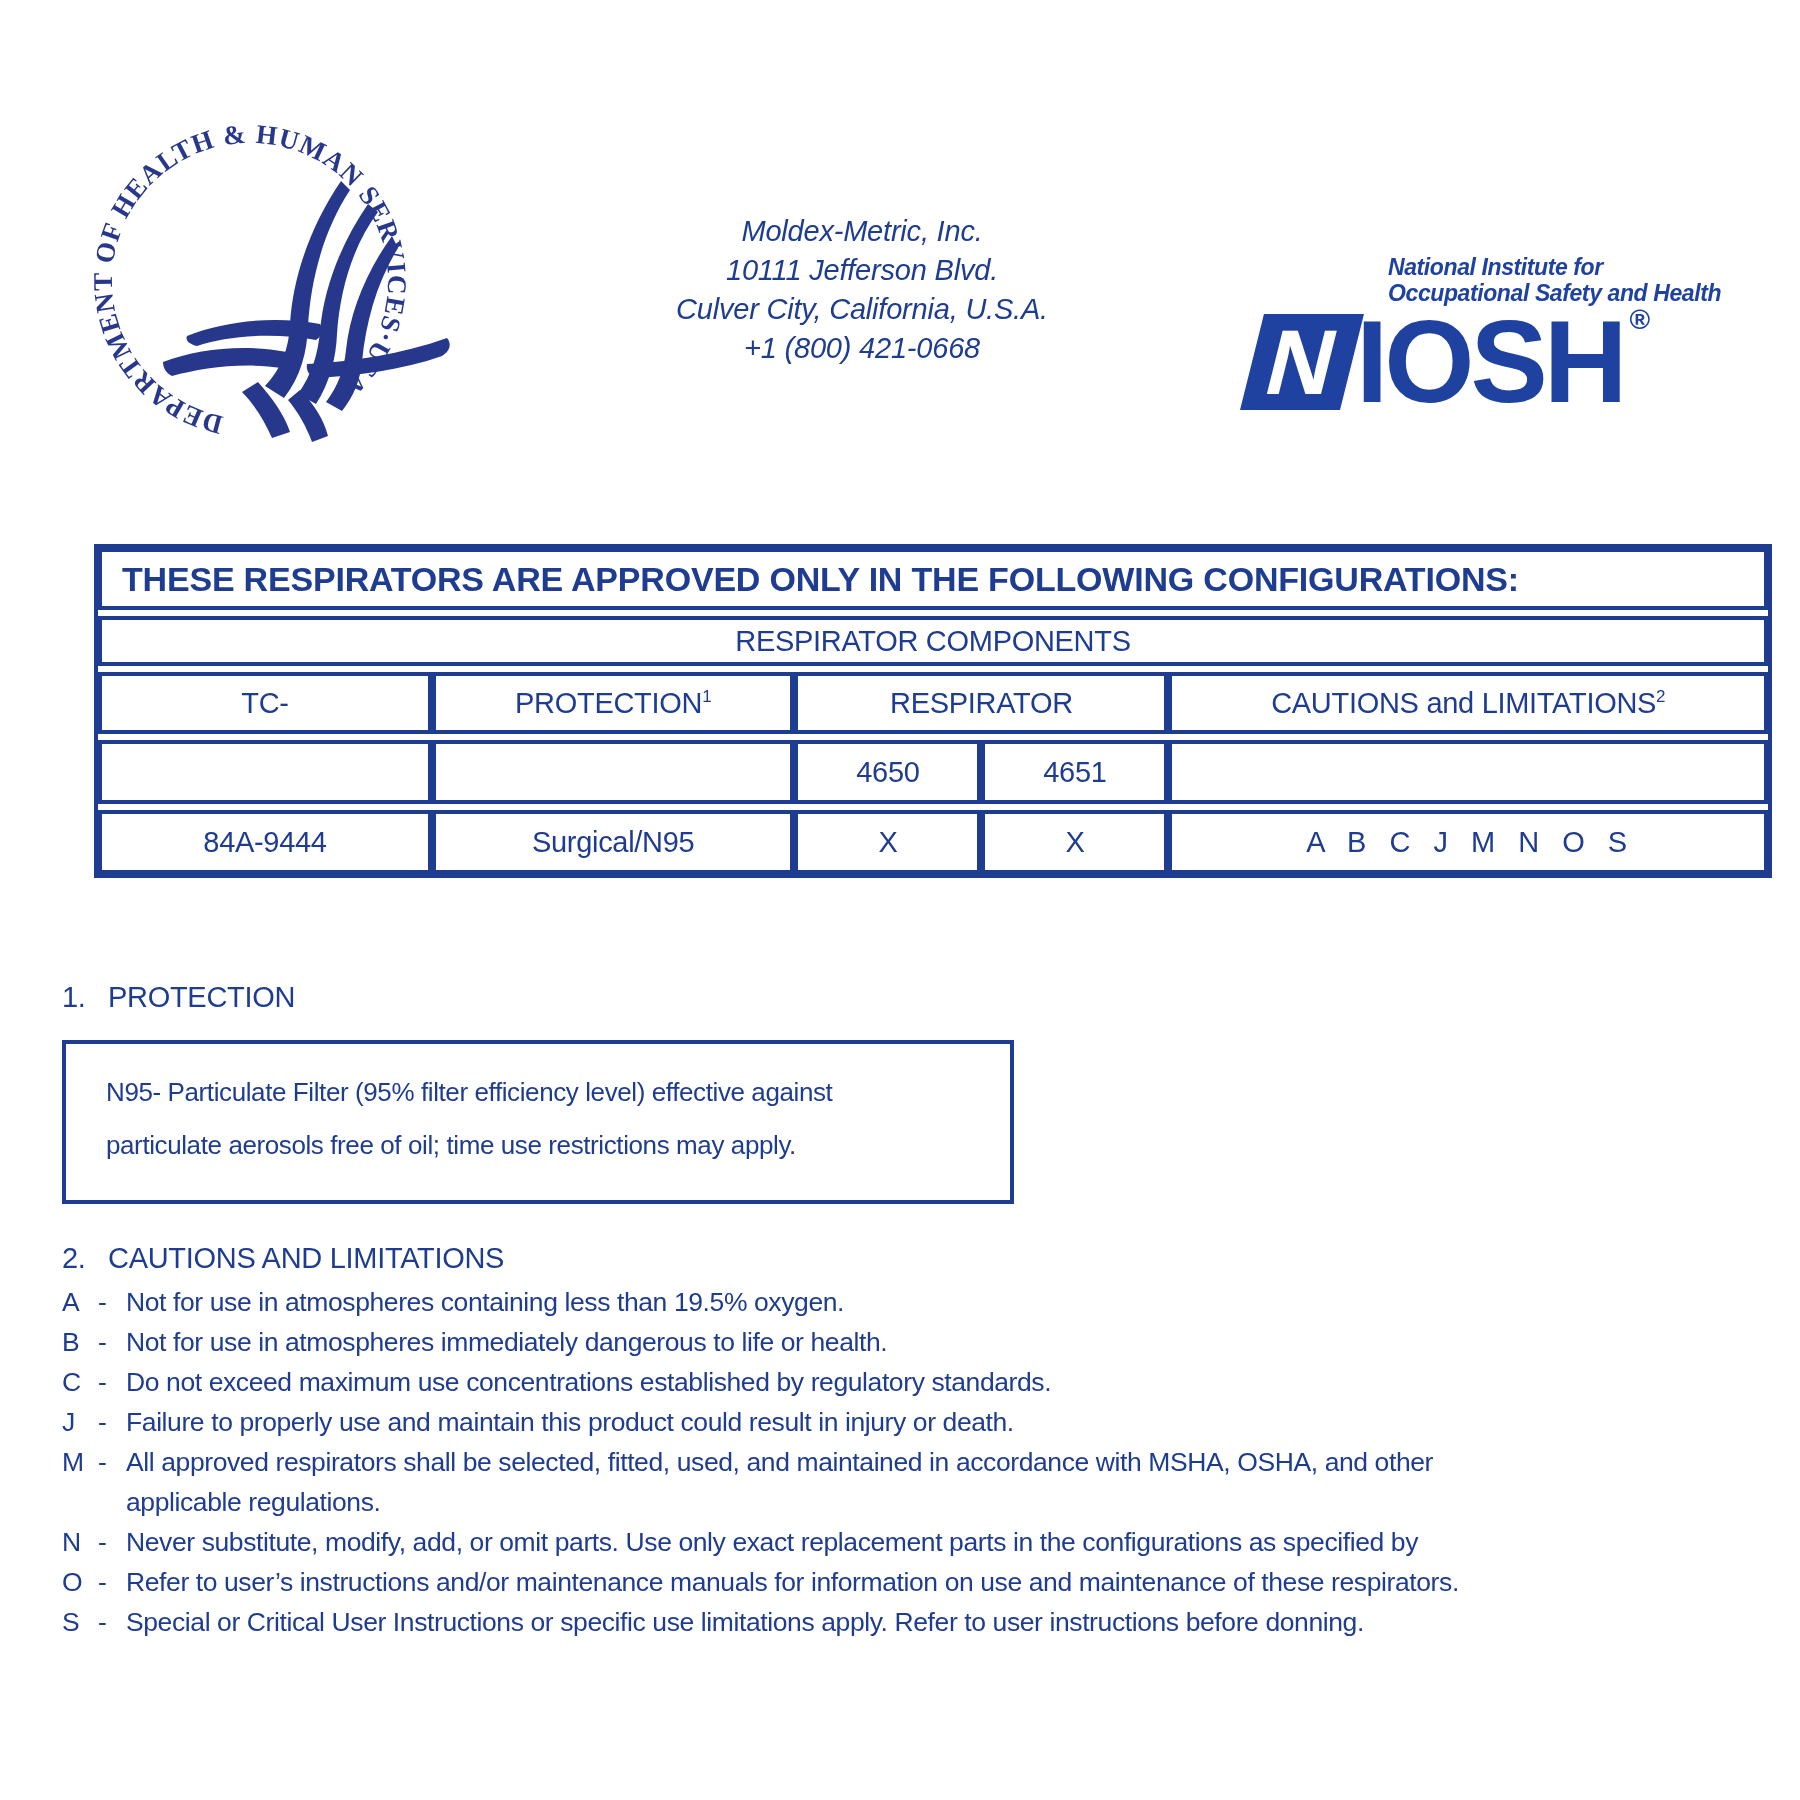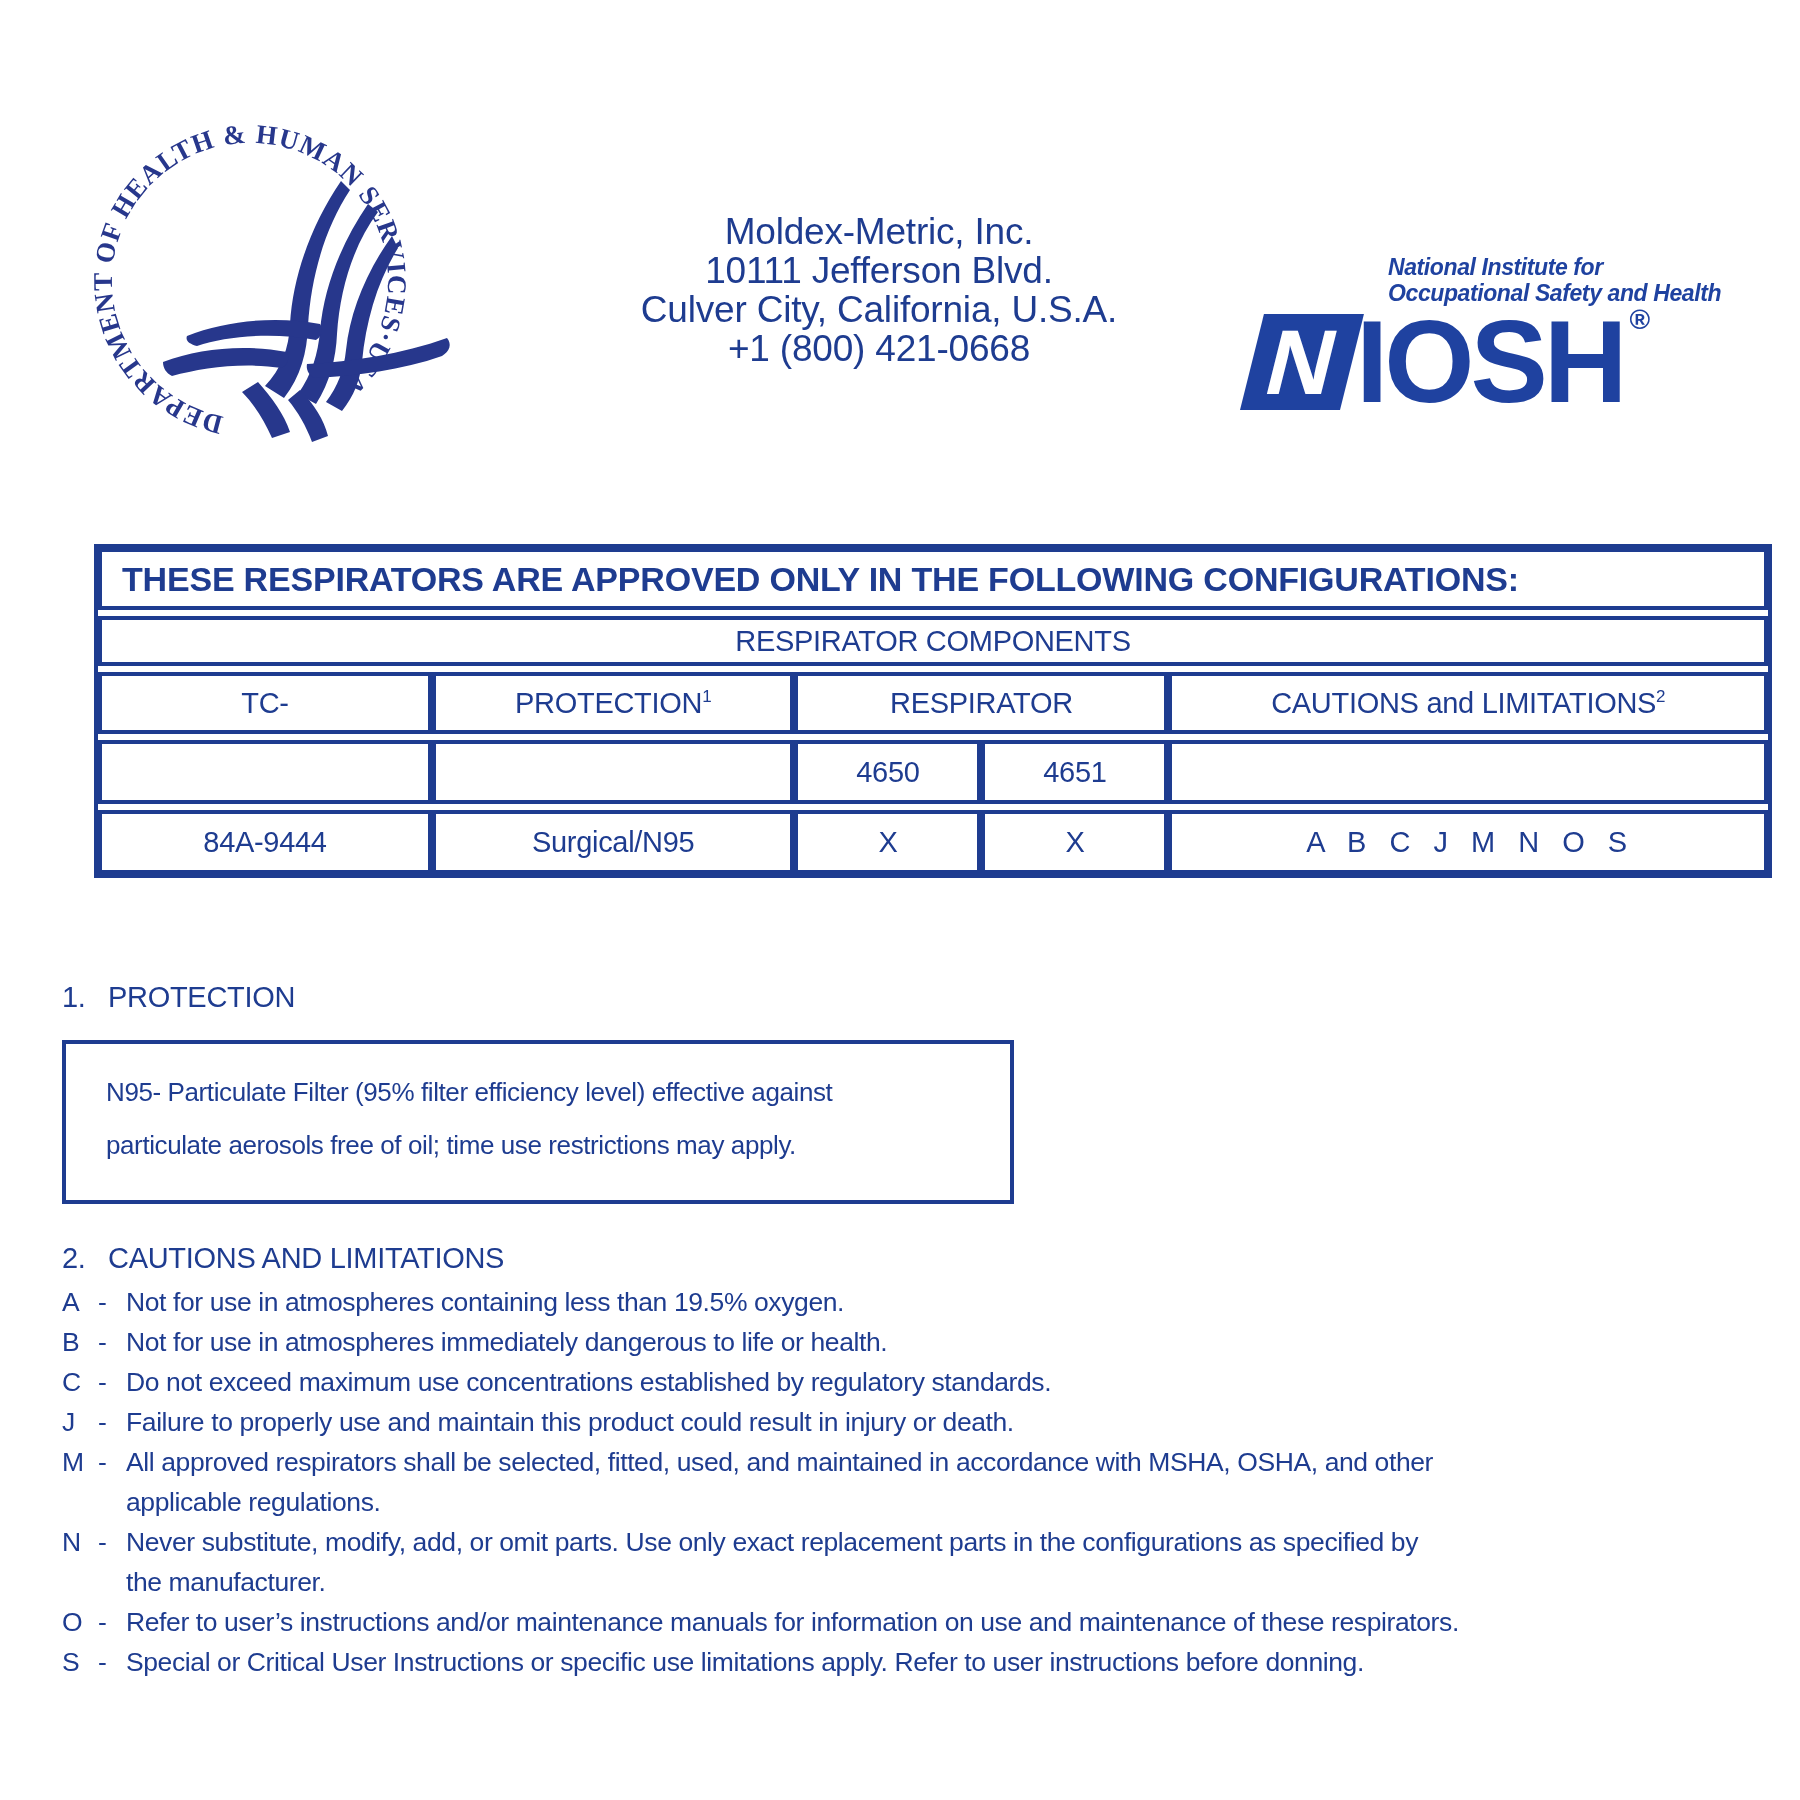--- a/index.html
+++ b/index.html
@@ -9,22 +9,22 @@
   }
   html,body{margin:0;padding:0;background:#fff;}
   body{width:1800px;height:1800px;position:relative;font-family:"Liberation Sans",sans-serif;color:var(--ink);}
   .page{position:absolute;inset:0;width:1800px;height:1800px;background:#ffffff;overflow:hidden;}
 
   
   .hhs-svg{position:absolute;left:60px;top:124px;width:420px;height:340px;overflow:visible;}
   .seal-text{font-family:"Liberation Serif",serif;font-size:27px;font-weight:bold;fill:var(--hhs);}
 
   
-  .address{position:absolute;left:609px;top:212px;width:540px;text-align:center;
-           font-size:37px;line-height:39px;letter-spacing:-0.2px;color:var(--ink);}
+  .address{position:absolute;left:592px;top:212px;width:540px;text-align:center;
+           font-size:29px;line-height:39px;letter-spacing:-0.2px;color:var(--ink);font-style:italic;}
 
   
   .niosh{position:absolute;left:1236px;top:234px;width:520px;color:var(--niosh);margin-top:20px;}
   .niosh-tag{margin-left:152px;font-style:italic;font-weight:bold;font-size:23px;line-height:26px;letter-spacing:-0.4px;}
   .niosh-word{position:relative;display:flex;align-items:center;height:100px;margin-top:6px;}
   .nbox{width:100px;height:96px;background:var(--niosh);transform:skewX(-14deg);margin-left:16px;
         display:flex;align-items:center;justify-content:center;flex:none;}
   .nbox .nletter{font-weight:bold;font-size:92px;line-height:1;color:#ffffff;}
   .niosh-rest{font-weight:bold;font-size:116px;line-height:96px;letter-spacing:-4px;margin-left:4px;text-align:right;}
   .niosh-reg{font-weight:bold;font-size:28px;align-self:flex-start;margin-top:-8px;margin-left:6px;}
@@ -181,21 +181,20 @@
       <div class="ctext">
           <div>All approved respirators shall be selected, fitted, used, and maintained in accordance with MSHA, OSHA, and other</div>
           <div>applicable regulations.</div>
         </div>
     </div>
     <div class="citem">
       <span>N</span>
       <span>-</span>
       <div class="ctext">
           <div>Never substitute, modify, add, or omit parts. Use only exact replacement parts in the configurations as specified by</div>
-          <div>the manufacturer.</div>
         </div>
     </div>
     <div class="citem">
       <span>O</span>
       <span>-</span>
       <div class="ctext">
           <div>Refer to user’s instructions and/or maintenance manuals for information on use and maintenance of these respirators.</div>
           <div></div>
         </div>
     </div>

